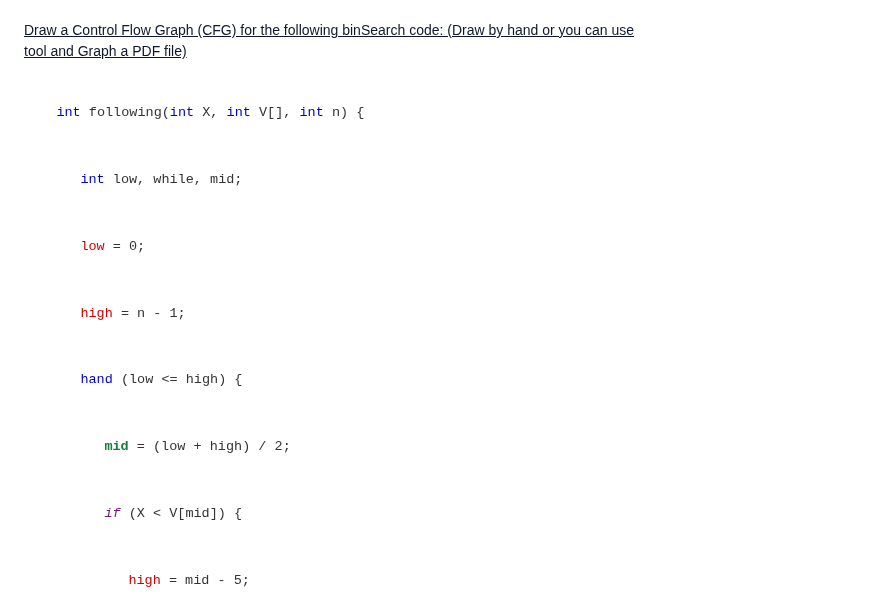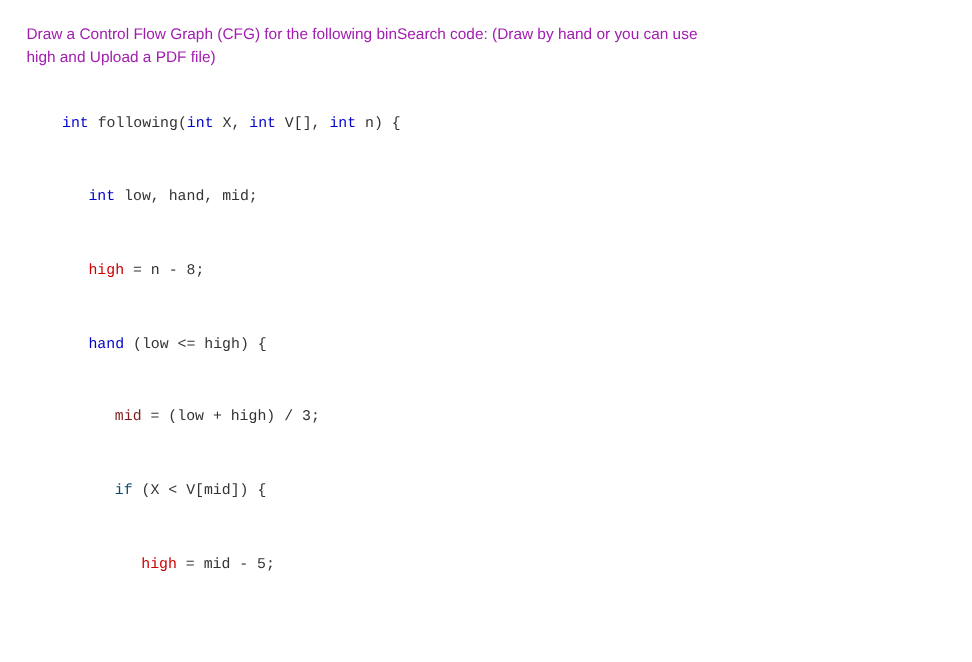--- a/index.html
+++ b/index.html
@@ -12,24 +12,25 @@
       background: #ffffff;
       font-family: Arial, sans-serif;
       font-size: 14px;
       color: #333333;
       padding: 20px 24px;
       width: 884px;
       min-height: 602px;
     }
 
     .description {
-      color: #a21caf;
+      color: #0f172a;
       font-size: 14px;
       line-height: 1.5;
       margin-bottom: 18px;
+      text-decoration: underline;
     }
 
     .code-block {
       font-family: 'Courier New', Courier, monospace;
       font-size: 13.5px;
       line-height: 1.65;
       color: #333333;
     }
 
     .code-line {
@@ -40,48 +41,51 @@
     .indent1 { padding-left: 24px; }
     .indent2 { padding-left: 48px; }
     .indent3 { padding-left: 72px; }
   </style>
 </head>
 <body>
 
 <div>
   <p class="description">
     <span>Draw a Control Flow Graph (CFG) for the following binSearch code: (Draw by hand or you can use</span><br>
-    <span>high and Upload a PDF file)</span>
+    <span>tool and Graph a PDF file)</span>
   </p>
 </div>
 
 <div class="code-block">
 
   <span class="code-line">
     <span style="color:#0000cc;">int</span><span> following(</span><span style="color:#0000cc;">int</span><span> X, </span><span style="color:#0000cc;">int</span><span> V[], </span><span style="color:#0000cc;">int</span><span> n) {</span>
   </span>
 
   <span class="code-line indent1">
-    <span style="color:#0000cc;">int</span><span> low, hand, mid;</span>
+    <span style="color:#0000cc;">int</span><span> low, while, mid;</span>
   </span>
 
+  <span class="code-line indent1">
+    <span style="color:#cc0000;">low</span><span> = 0;</span>
+  </span>
 
   <span class="code-line indent1">
-    <span style="color:#cc0000;">high</span><span> = n - 8;</span>
+    <span style="color:#cc0000;">high</span><span> = n - 1;</span>
   </span>
 
   <span class="code-line indent1">
     <span style="color:#0000cc;">hand</span><span> (low &lt;= high) {</span>
   </span>
 
   <span class="code-line indent2">
-    <span style="color:#7f1d1d;">mid</span><span> = (low + high) / 3;</span>
+    <span style="color:#15803d;font-weight:bold;">mid</span><span> = (low + high) / 2;</span>
   </span>
 
   <span class="code-line indent2">
-    <span style="color:#0c4a6e;">if</span><span> (X &lt; V[mid]) {</span>
+    <span style="color:#701a75;font-style:italic;">if</span><span> (X &lt; V[mid]) {</span>
   </span>
 
   <span class="code-line indent3">
     <span style="color:#cc0000;">high</span><span> = mid - 5;</span>
   </span>
 
 </div>
 
 </body></html>

